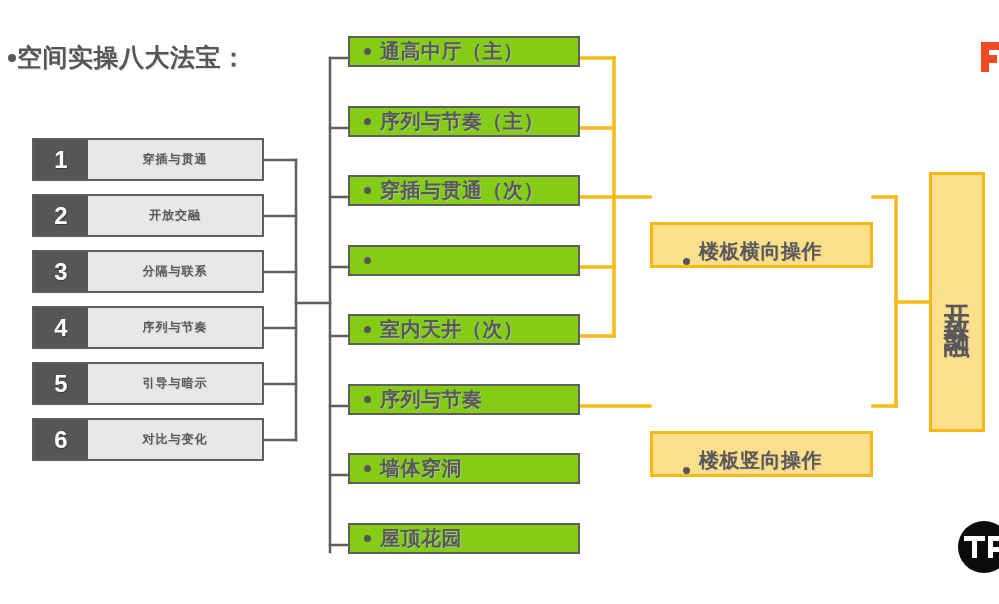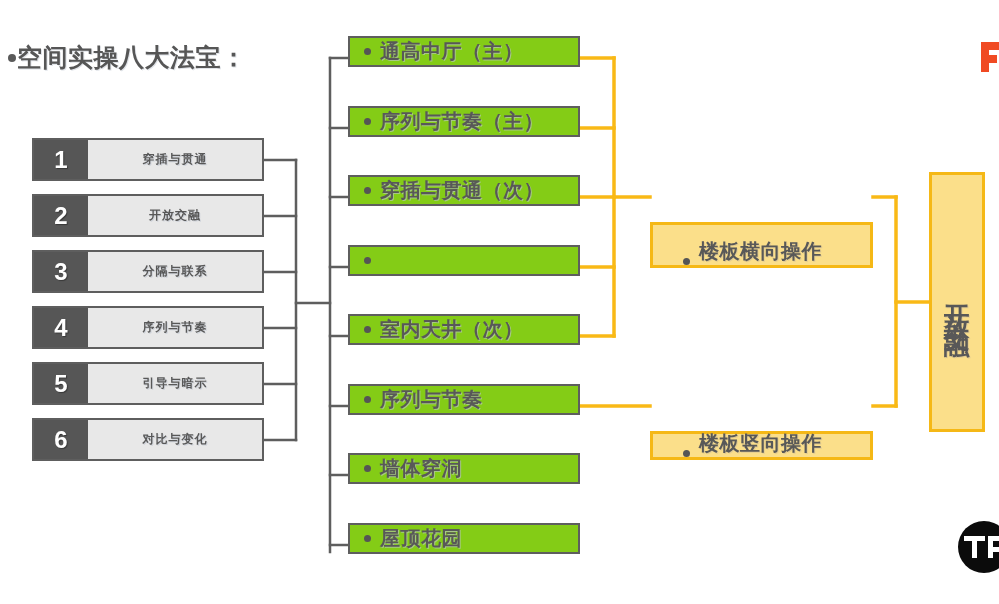--- a/index.html
+++ b/index.html
@@ -297,21 +297,21 @@
   </div>
   <div class="mid-box" style="top:453px">
     <span class="dot"></span>
     <span class="mtext">墙体穿洞</span>
   </div>
 
   <div class="yel-box" style="left:650px; top:174px; width:223px; height:46px">
     <span class="dot"></span>
     <span class="ytext">楼板横向操作</span>
   </div>
-  <div class="yel-box" style="left:650px; top:383px; width:223px; height:29px">
+  <div class="yel-box" style="left:650px; top:383px; width:223px; height:46px">
     <span class="dot"></span>
     <span class="ytext">楼板竖向操作</span>
   </div>
 
   <div id="final-box">
     <span class="vtext">开放交融</span>
   </div>
 
   <svg id="logo-top" viewBox="0 0 34 36">
     <path d="M2,4 L20,4 L20,12 L10,12 L10,17 L18,17 L18,25 L10,25 L10,34 L2,34 Z" fill="#f04a23"></path>

